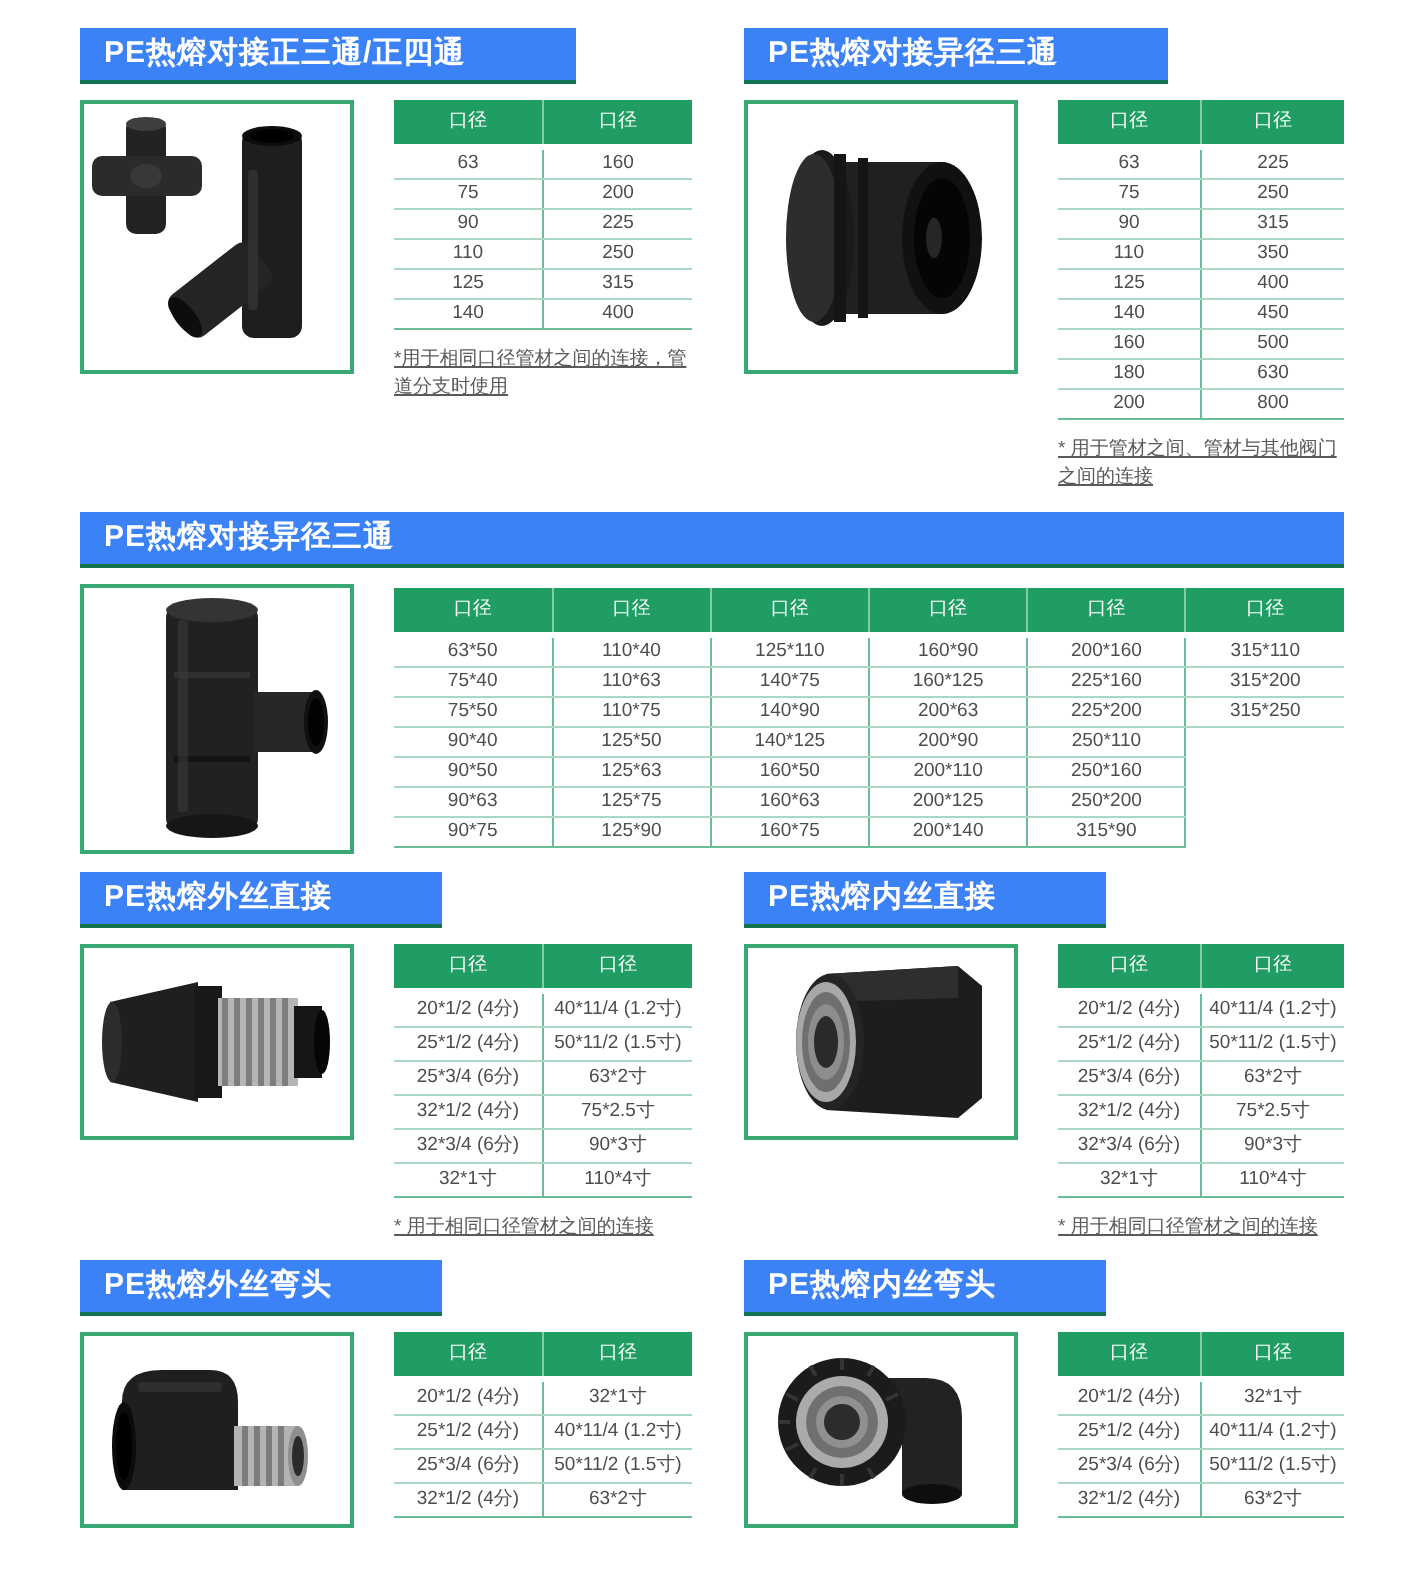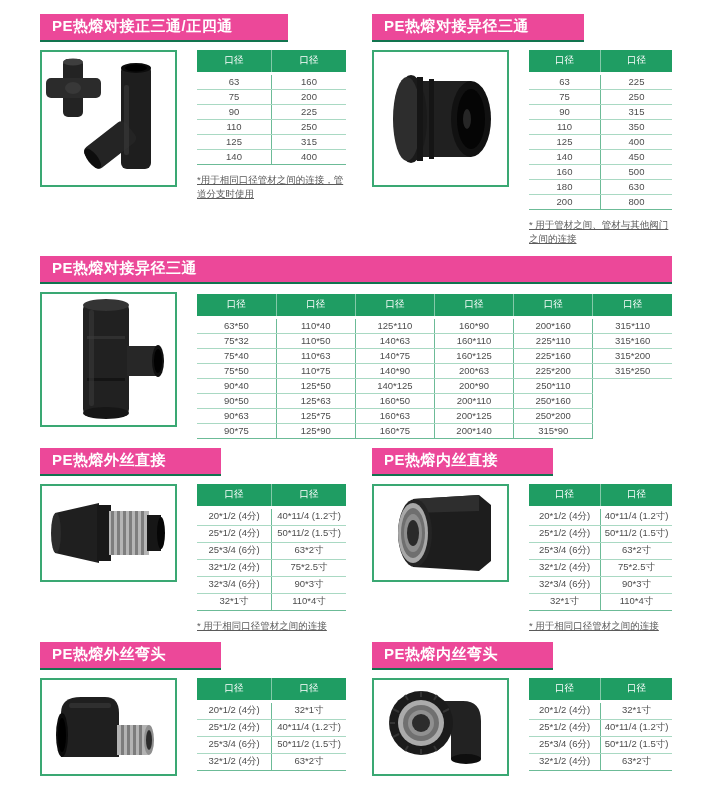--- a/index.html
+++ b/index.html
@@ -4,21 +4,21 @@
 <style>
   * { margin: 0; padding: 0; box-sizing: border-box; }
   html, body { width: 713px; height: 797px; background: #ffffff; overflow: hidden; }
   body { font-family: "Liberation Sans", sans-serif; padding: 14px 41px 0 40px; }
 
   .row { display: flex; gap: 26px; margin-bottom: 9px; }
   .col-left  { width: 306px; flex: 0 0 306px; }
   .col-right { flex: 1; }
 
   .section-header {
-    background: #ec4899;
+    background: #3b82f6;
     border-bottom: 2px solid #12744f;
     color: #ffffff;
     font-size: 15px;
     font-weight: bold;
     padding: 3px 55px 4px 12px;
     display: inline-block;
     max-width: 100%;
     white-space: nowrap;
     letter-spacing: 0.5px;
   }
@@ -240,28 +240,20 @@
             </tr>
           </thead>
           <tbody>
             <tr>
               <td>63*50</td>
               <td>110*40</td>
               <td>125*110</td>
               <td>160*90</td>
               <td>200*160</td>
               <td>315*110</td>
-            </tr>
-            <tr>
-              <td>75*32</td>
-              <td>110*50</td>
-              <td>140*63</td>
-              <td>160*110</td>
-              <td>225*110</td>
-              <td>315*160</td>
             </tr>
             <tr>
               <td>75*40</td>
               <td>110*63</td>
               <td>140*75</td>
               <td>160*125</td>
               <td>225*160</td>
               <td>315*200</td>
             </tr>
             <tr>

